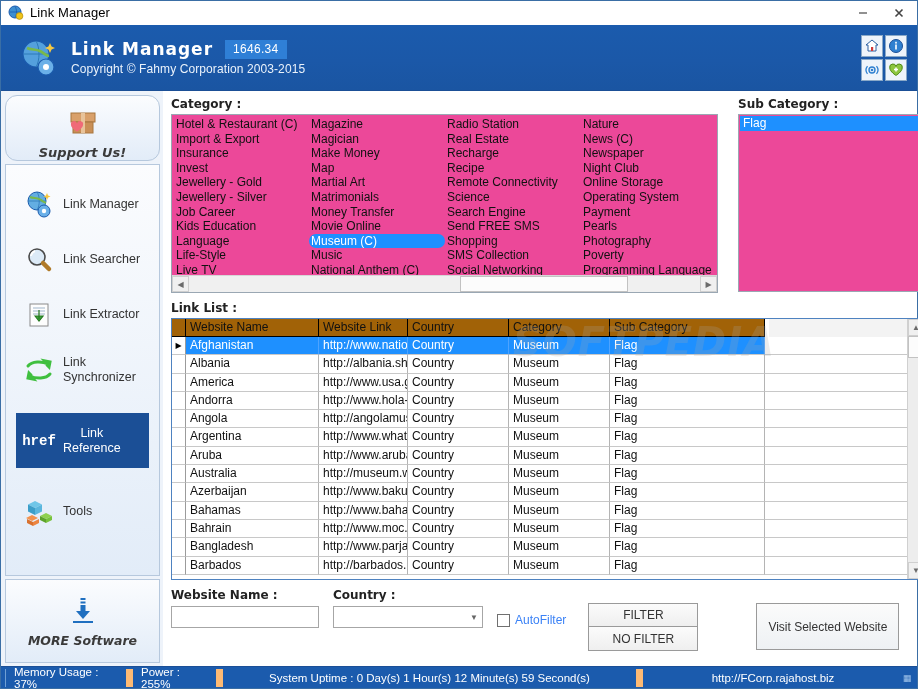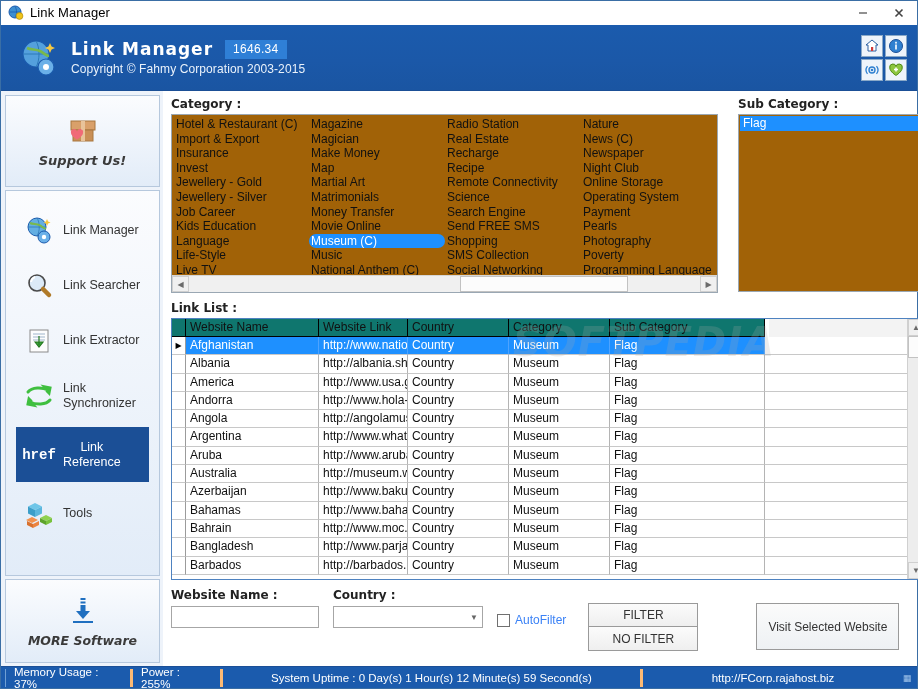--- a/index.html
+++ b/index.html
@@ -85,34 +85,34 @@
     width: 162px; flex: 0 0 162px;
     background: #eef3fa;
     display:flex; flex-direction:column;
     padding: 4px 3px 3px 4px;
     gap: 3px;
   }
   .side-panel {
     background: linear-gradient(180deg,#fbfcfe 0%, #e2ecf8 100%);
     border:1px solid #b6c8dd;
   }
-  .panel-support { height: 92px; display:flex; flex-direction:column;
-    align-items:center; justify-content:center; gap:4px; }
+  .panel-support { height: 66px; display:flex; flex-direction:column;
+    align-items:center; justify-content:flex-end; gap:4px;border-radius:12px; }
   .support-label {
     font-family:"DejaVu Sans", sans-serif;
     font-weight:bold; font-style:italic; font-size:13px; color:#3a3a3a;
   }
   .panel-nav { flex:1 1 auto; padding: 12px 6px; display:flex; flex-direction:column; }
   .nav-item {
     height: 55px; display:flex; align-items:center; gap:9px;
     padding-left: 12px; color:#333; font-size:12.5px;
   }
   .nav-item.active {
     background:#1b4f96; color:#ffffff;
-    margin: 4px 4px; padding-left: 8px;
+    margin: 16px 4px; padding-left: 8px;
   }
   .nav-label { line-height: 1.15; }
   .nav-icon { width:30px; height:30px; flex:0 0 30px; position:relative; }
   .panel-more { height: 84px; display:flex; flex-direction:column;
     align-items:center; justify-content:center; gap:6px; }
   .more-label {
     font-family:"DejaVu Sans", sans-serif;
     font-weight:bold; font-style:italic; font-size:12.5px; color:#3a3a3a;
   }
 
@@ -122,21 +122,21 @@
     font-family:"DejaVu Sans", sans-serif;
     font-weight:bold; font-size:12px; color:#222; margin-bottom:3px;
   }
 
   .row-top { display:flex; gap:20px; }
   .cat-wrap { flex: 1 1 auto; }
   .sub-wrap { width: 187px; flex: 0 0 187px; }
 
   .listbox {
     border:1px solid #9aa7b3;
-    background:#a16207;
+    background:#ec4899;
   }
   .cat-list {
     height: 160px; overflow:hidden;
     display:flex; padding: 2px 0 0 2px;
   }
   .cat-col { width: 135px; flex: 0 0 135px; }
   .cat-col.wide { width: 136px; flex: 0 0 136px; }
   .cat-item {
     font-size: 12px; color:#111; height:14.6px; line-height:14.6px;
     padding-left:2px; white-space:nowrap; overflow:hidden;
@@ -169,21 +169,21 @@
   .grid {
     border:1px solid #4e82c0;
     background:#ffffff;
     height: 262px;
     display:flex;
   }
   .grid-inner { flex:1 1 auto; overflow:hidden; }
   .grid-header { display:flex; height:18px; background:#f3f3f3; }
   .gh-cell {
     border:1px solid #000000; border-left:none; border-top:none;
-    background:#0f766e; font-size:12px; color:#111;
+    background:#a16207; font-size:12px; color:#111;
     padding-left:4px; line-height:16px; overflow:hidden; white-space:nowrap;
   }
   .gh-cell.corner { width:14px; flex:0 0 14px; padding:0; border-right:1px solid #000; }
   .grid-row { display:flex; height:18.3px; }
   .gr-marker {
     width:14px; flex:0 0 14px; border-right:1px solid #9b9b9b;
     border-bottom:1px solid #c8c8c8; background:#ffffff;
     display:flex; align-items:center; justify-content:center;
   }
   .gr-cell {
@@ -253,21 +253,21 @@
   
   .statusbar {
     height: 22px; flex:0 0 22px;
     background:#1b5bad; color:#ffffff;
     display:flex; align-items:center;
     font-size:11.5px;
     border-top:1px solid #1b4f96;
   }
   .sb-cell {
     height:18px; display:flex; align-items:center; justify-content:center;
-    border-right:3px solid #fdba74; padding: 0 8px;
+    border-right:7px solid #fdba74; padding: 0 8px;
   }
   .sb-cell:first-child { border-left:1px solid #6f9fd4; margin-left:4px; }
   .sb-mem { width:128px; }
   .sb-pow { width:90px; }
   .sb-up { flex:1 1 auto; }
   .sb-url { width:260px; border-right:none; }
   .sb-grip { width:14px; color:#9fc3ea; font-size:9px; }
 
   
   .watermark {

